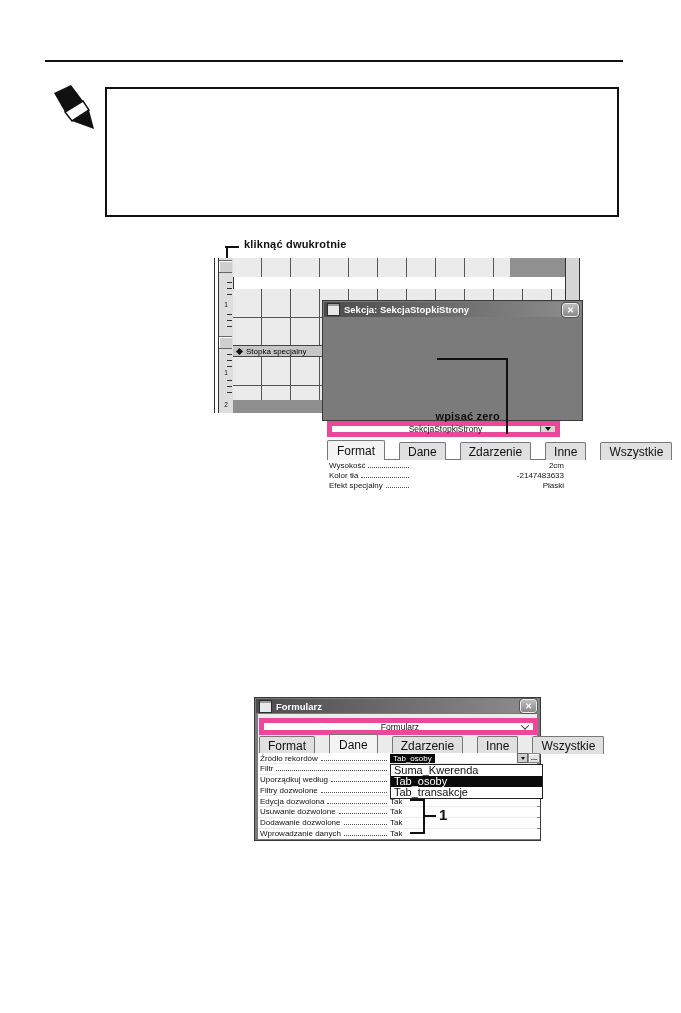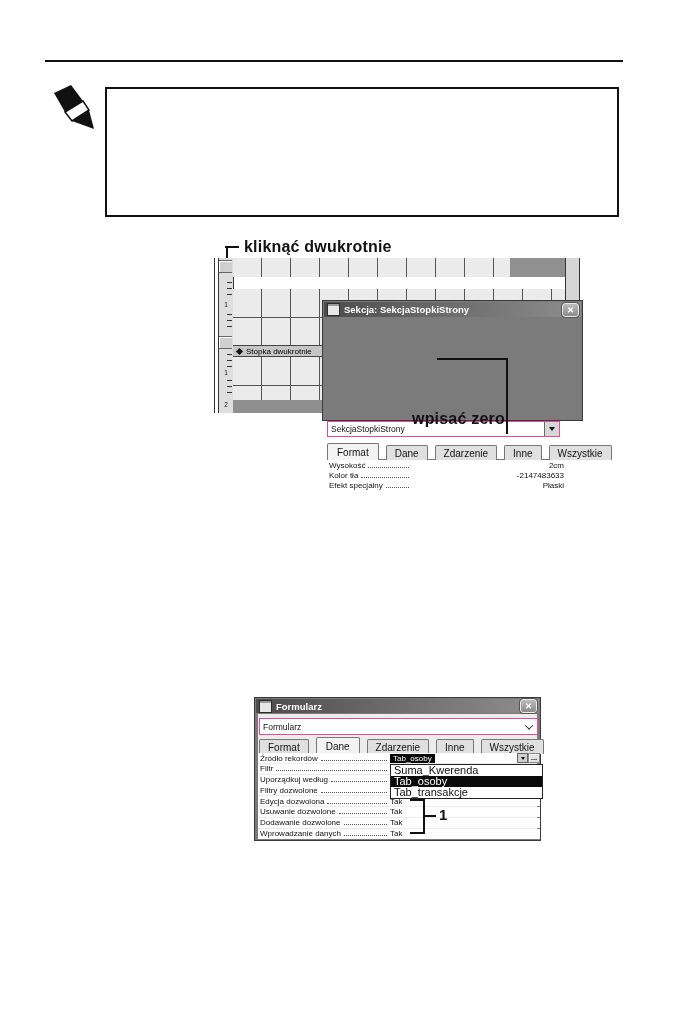--- a/index.html
+++ b/index.html
@@ -7,21 +7,21 @@
         font-family:"Liberation Sans",sans-serif;color:#111;}
   .abs{position:absolute;}
   .ln{position:absolute;background:#111;}
 
   
   .top-rule{left:45px;top:60px;width:578px;height:2px;background:#111;}
   .note-box{left:105px;top:87px;width:510px;height:126px;border:2px solid #111;background:#fff;}
   .pencil{left:48px;top:84px;width:50px;height:52px;}
 
   
-  .callout{font-weight:bold;font-size:16px;letter-spacing:.2px;white-space:nowrap;}
+  .callout{font-weight:bold;font-size:11px;letter-spacing:.2px;white-space:nowrap;}
 
   
   .designer{left:214px;top:258px;width:364px;height:155px;border-left:1px solid #333;background:#fff;}
   .ruler{position:absolute;left:3px;top:0;width:14px;height:155px;background:#dedede;
          border-left:1px solid #333;border-right:1px solid #333;}
   .tick{position:absolute;right:1px;width:5px;height:1px;background:#333;}
   .rnum{position:absolute;left:0;width:14px;text-align:center;font-size:6.5px;line-height:6.5px;color:#111;}
   .rsep{position:absolute;left:0;width:13px;height:11px;background:#cfcfcf;border-top:1px solid #666;
         border-bottom:1px solid #666;box-shadow:inset 1px 1px 0 #fff;}
   .canvas{position:absolute;left:18px;top:0;width:332px;height:155px;}
@@ -48,32 +48,32 @@
   .titlebar{position:absolute;left:1px;top:1px;right:1px;height:15px;
             background:linear-gradient(90deg,#4c4c4c,#8e8e8e);display:flex;align-items:center;
             padding:0 2px 0 3px;color:#fff;font-size:9.5px;font-weight:bold;white-space:nowrap;}
   .dlg-ico{width:11px;height:11px;background:#e8e8e8;border:1px solid #2e2e2e;margin-right:4px;flex:none;
            box-shadow:inset 0 2px 0 #9a9a9a;}
   .tb-title{flex:1;overflow:hidden;}
   .close-btn{flex:none;width:15px;height:12px;background:linear-gradient(#bdbdbd,#8a8a8a);
              border:1px solid #ededed;outline:1px solid #555;border-radius:3px;color:#fff;
              font-size:8.5px;font-weight:bold;line-height:12px;text-align:center;}
   .dlg-body{position:absolute;left:3px;right:3px;bottom:3px;background:#ececec;}
-  .combo{position:absolute;display:flex;align-items:center;background:#fff;border:1px solid #ec4899;
-         box-sizing:border-box;font-size:8.5px;padding-left:3px;white-space:nowrap;}
+  .combo{position:absolute;display:flex;align-items:center;background:#fff;border:5px solid #ec4899;
+         box-sizing:border-box;font-size:8.5px;padding-left:19px;white-space:nowrap;text-align:center;}
   .combo-text{flex:1;}
   .combo-btn{flex:none;width:14px;align-self:stretch;display:flex;align-items:center;justify-content:center;
              background:#d6d6d6;border-left:1px solid #6a6a6a;}
   .combo-btn-flat{flex:none;width:16px;align-self:stretch;display:flex;align-items:center;justify-content:center;}
   .tri{width:0;height:0;border-left:3px solid transparent;border-right:3px solid transparent;border-top:4px solid #111;}
   .chev{width:5px;height:5px;border-right:1.6px solid #333;border-bottom:1.6px solid #333;
         transform:rotate(45deg) translate(-1px,-1px);}
   .tabs{position:absolute;display:flex;align-items:flex-end;border-bottom:1px solid #777;height:15px;}
   .tab{background:#e0e0e0;border:1px solid #777;border-bottom:none;border-radius:2px 2px 0 0;
-       font-size:10px;padding:2px 8px 1px;margin-right:7px;white-space:nowrap;margin-bottom:-1px;}
+       font-size:12px;padding:2px 8px 1px;margin-right:14px;white-space:nowrap;margin-bottom:-1px;}
   .tab.sel{background:#f3f3f3;padding:3px 9px 2px;}
   .props{position:absolute;}
   .prow{display:flex;align-items:center;background:#fff;font-size:8px;white-space:nowrap;
         padding-left:2px;box-sizing:border-box;}
   .leader{flex:1;height:0;border-bottom:1px dotted #555;margin:0 3px;transform:translateY(2px);}
   .pval{flex:none;}
   .dlg1 .prow{width:237px;height:9px;margin-bottom:1px;}
   .dlg1 .pval{width:152px;text-align:right;}
   .dlg2 .prow{width:282px;height:10px;margin-bottom:0.8px;}
   .dlg2 .pval{width:150px;}
@@ -132,21 +132,21 @@
     </div>
     <div class="canvas">
       <div class="band band1">
         <div class="darkblock"></div>
       </div>
       <div class="band band2">
         <div class="hline" style="top:28px;"></div>
       </div>
       <div class="secbar secbar2">
         <span class="sec-icon"></span>
-        <span>Stopka dwukrotnie</span>
+        <span>Stopka specjalny</span>
       </div>
       <div class="band band3">
         <div class="hline" style="top:28px;"></div>
       </div>
       <div class="band bandbottom"></div>
     </div>
     <div class="vscroll"></div>
   </div>
 
   <div class="dlg dlg1" style="left:322px;top:300px;width:261px;height:121px;z-index:3;">

